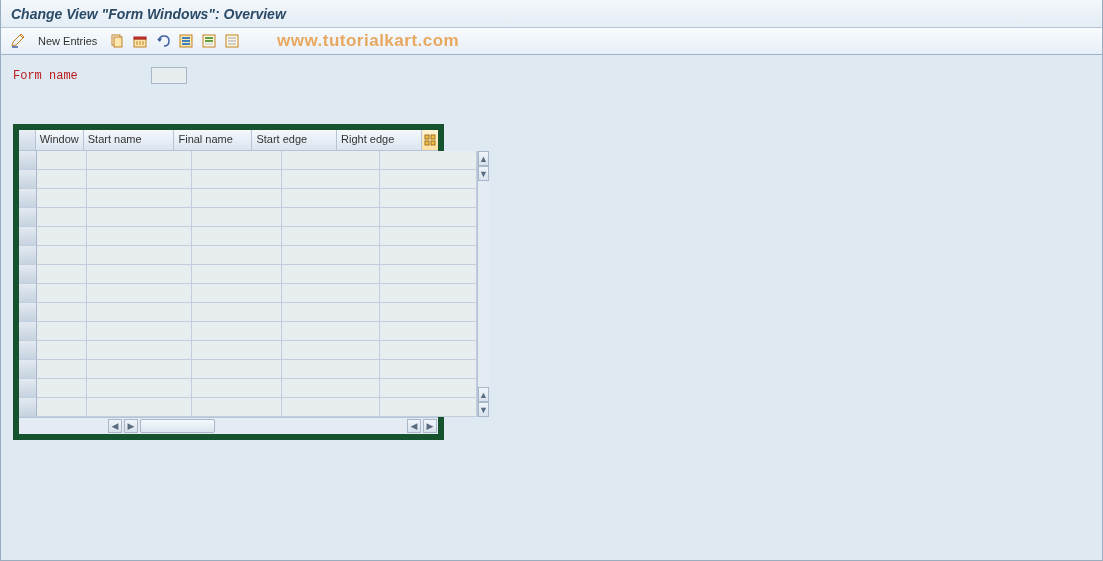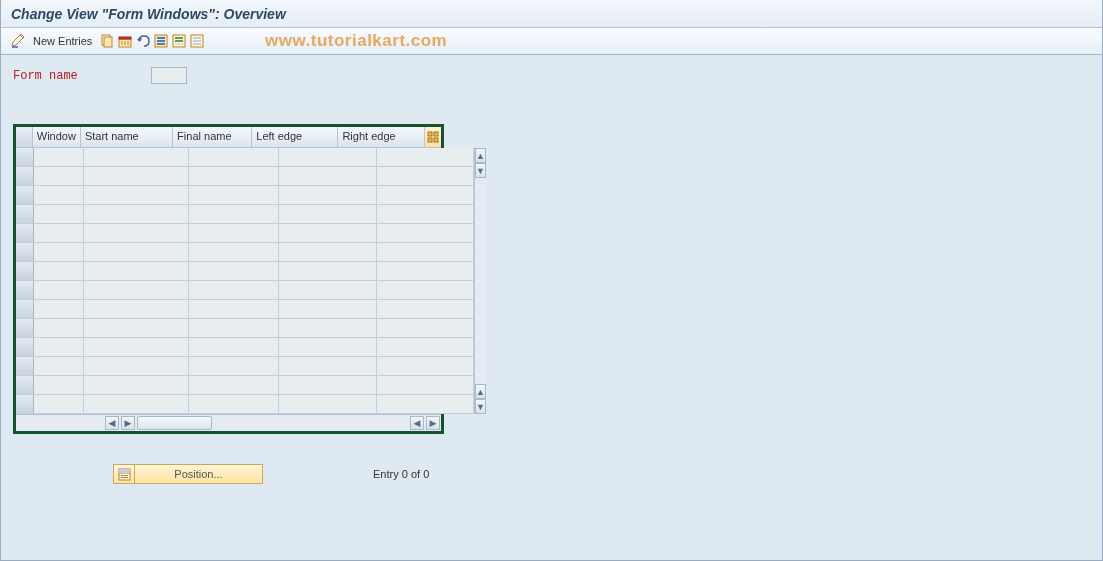--- a/index.html
+++ b/index.html
@@ -30,20 +30,21 @@
       color: #2b4a66;
     }
     
     .toolbar {
       background: linear-gradient(to bottom, #f8fbfe 0%, #e8eff7 100%);
       height: 27px;
       padding: 3px 8px;
       border-bottom: 1px solid #9fb3c8;
       display: flex;
       align-items: center;
+      gap: 5px;
       position: relative;
     }
     .tb-icon {
       width: 18px;
       height: 18px;
       display: flex;
       align-items: center;
       justify-content: center;
       cursor: pointer;
       border-radius: 2px;
@@ -51,21 +52,21 @@
     .tb-icon svg { width: 16px; height: 16px; }
     .new-entries {
       font-size: 11px;
       color: #333;
       cursor: pointer;
       padding: 2px 6px;
       border-radius: 2px;
     }
     .watermark {
       position: absolute;
-      left: 264px;
+      left: 276px;
       top: 3px;
       font-size: 17px;
       font-weight: bold;
       color: #e8a860;
       letter-spacing: 0.5px;
       pointer-events: none;
     }
     
     .content {
       padding: 12px;
@@ -85,21 +86,21 @@
     .form-input {
       background: #e8edf0;
       border: 1px solid #a8b8c8;
       width: 36px;
       height: 17px;
       padding: 0 2px;
     }
     
     .table-wrap {
       background: #eef3f8;
-      border: 3px solid #14532d;
+      border: 6px solid #14532d;
       width: 431px;
       position: relative;
     }
     .table-header {
       display: flex;
       background: linear-gradient(to bottom, #f5f8fc 0%, #dae5f0 100%);
       border-bottom: 1px solid #b5c4d6;
       height: 21px;
     }
     .th {
@@ -305,21 +306,21 @@
     <span class="form-label">Form name</span>
     <input class="form-input" value="" style="">
   </div>
 
   <div class="table-wrap">
     <div class="table-header">
       <div class="th th-sel"></div>
       <div class="th th-window">Window</div>
       <div class="th th-start">Start name</div>
       <div class="th th-final">Final name</div>
-      <div class="th th-left">Left edge</div>
+      <div class="th th-left">Start edge</div>
       <div class="th th-right">Right edge</div>
       <div class="th-corner">
         <svg viewBox="0 0 12 12">
             <rect x="1" y="1" width="4" height="4" fill="#f0c040" stroke="#a07020"></rect>
             <rect x="7" y="1" width="4" height="4" fill="#f0c040" stroke="#a07020"></rect>
             <rect x="1" y="7" width="4" height="4" fill="#f0c040" stroke="#a07020"></rect>
             <rect x="7" y="7" width="4" height="4" fill="#f0c040" stroke="#a07020"></rect>
           </svg>
       </div>
     </div>
@@ -453,29 +454,14 @@
       <div class="hs-gap"></div>
       <div class="hsbtn">◀</div>
       <div class="hsbtn">▶</div>
       <div class="hs-thumb"></div>
       <div class="hs-track"></div>
       <div class="hsbtn">◀</div>
       <div class="hsbtn">▶</div>
     </div>
   </div>
 
-  <div class="footer">
-    <div class="position-btn">
-      <span class="position-icon">
-        <svg viewBox="0 0 13 13">
-            <rect x="1" y="1" width="11" height="11" fill="#fff8e0" stroke="#c08020"></rect>
-            <line x1="1" y1="5" x2="12" y2="5" stroke="#c08020"></line>
-            <rect x="1" y="1" width="11" height="4" fill="#b8d0f0"></rect>
-            <rect x="3" y="7" width="7" height="1" fill="#c08020"></rect>
-            <rect x="3" y="9" width="7" height="1" fill="#c08020"></rect>
-          </svg>
-      </span>
-      <span class="position-label">Position...</span>
-    </div>
-    <span class="entry-text">Entry 0 of 0</span>
-  </div>
 
 </div>
 
 </body></html>

